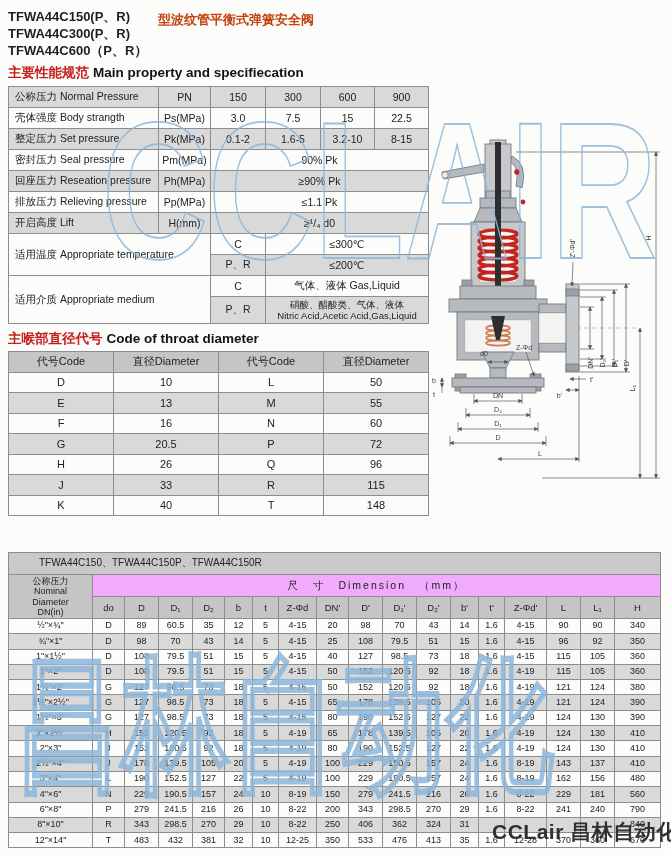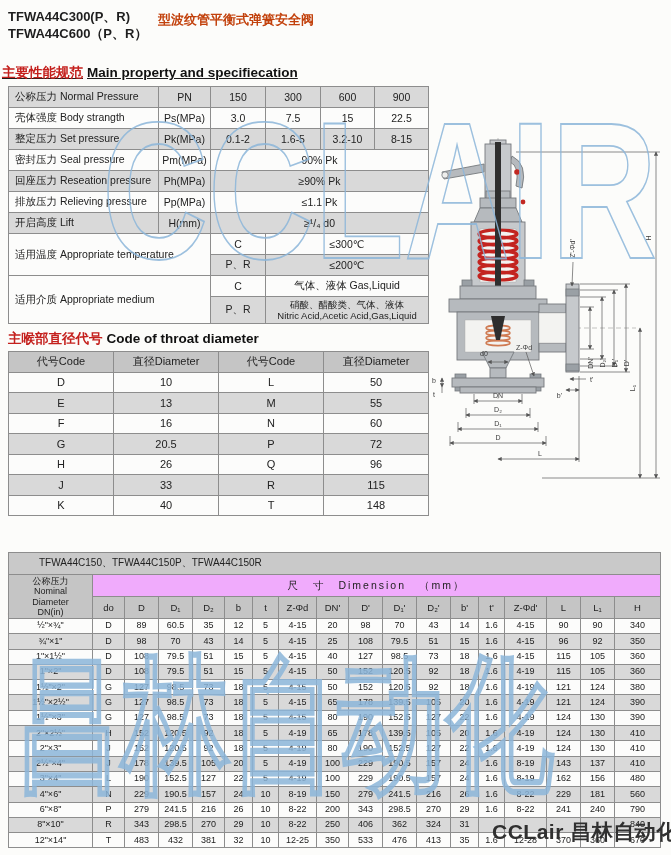--- a/index.html
+++ b/index.html
@@ -51,28 +51,29 @@
   #valve .cl{stroke:#9a9a9a;stroke-width:0.6;stroke-dasharray:5,3;fill:none;}
   #valve .body{fill:#b6babe;stroke:#75797d;stroke-width:0.9;}
   #valve .body2{fill:#c6c9cc;stroke:#75797d;stroke-width:0.9;}
   #valve .bolt{fill:#9aa0a5;stroke:#75797d;stroke-width:0.8;}
   #valve .cavity{fill:#f3f3f1;stroke:#a5a5a5;stroke-width:0.4;}
 </style>
 </head>
 <body>
 
 <div class="abs models">
+  <div>TFWA44C150(P、R)</div>
   <div>TFWA44C300(P、R)</div>
   <div>TFWA44C600（P、R）</div>
 </div>
 <div class="abs titleblock">
   <div class="title-zh">型波纹管平衡式弹簧安全阀</div>
 </div>
 
-<div class="abs sec-title" style="top:64px;left:2px;text-decoration:underline;">
+<div class="abs sec-title" style="top:64px;left:8px;">
   <span class="zh">主要性能规范</span><span class="en">Main property and specifiecation</span>
 </div>
 
 <table class="abs spec" style="top:86px;left:8px;">
   <colgroup>
       <col style="width:150px">
       <col style="width:52px">
       <col style="width:55px">
       <col style="width:55px">
       <col style="width:54px">

